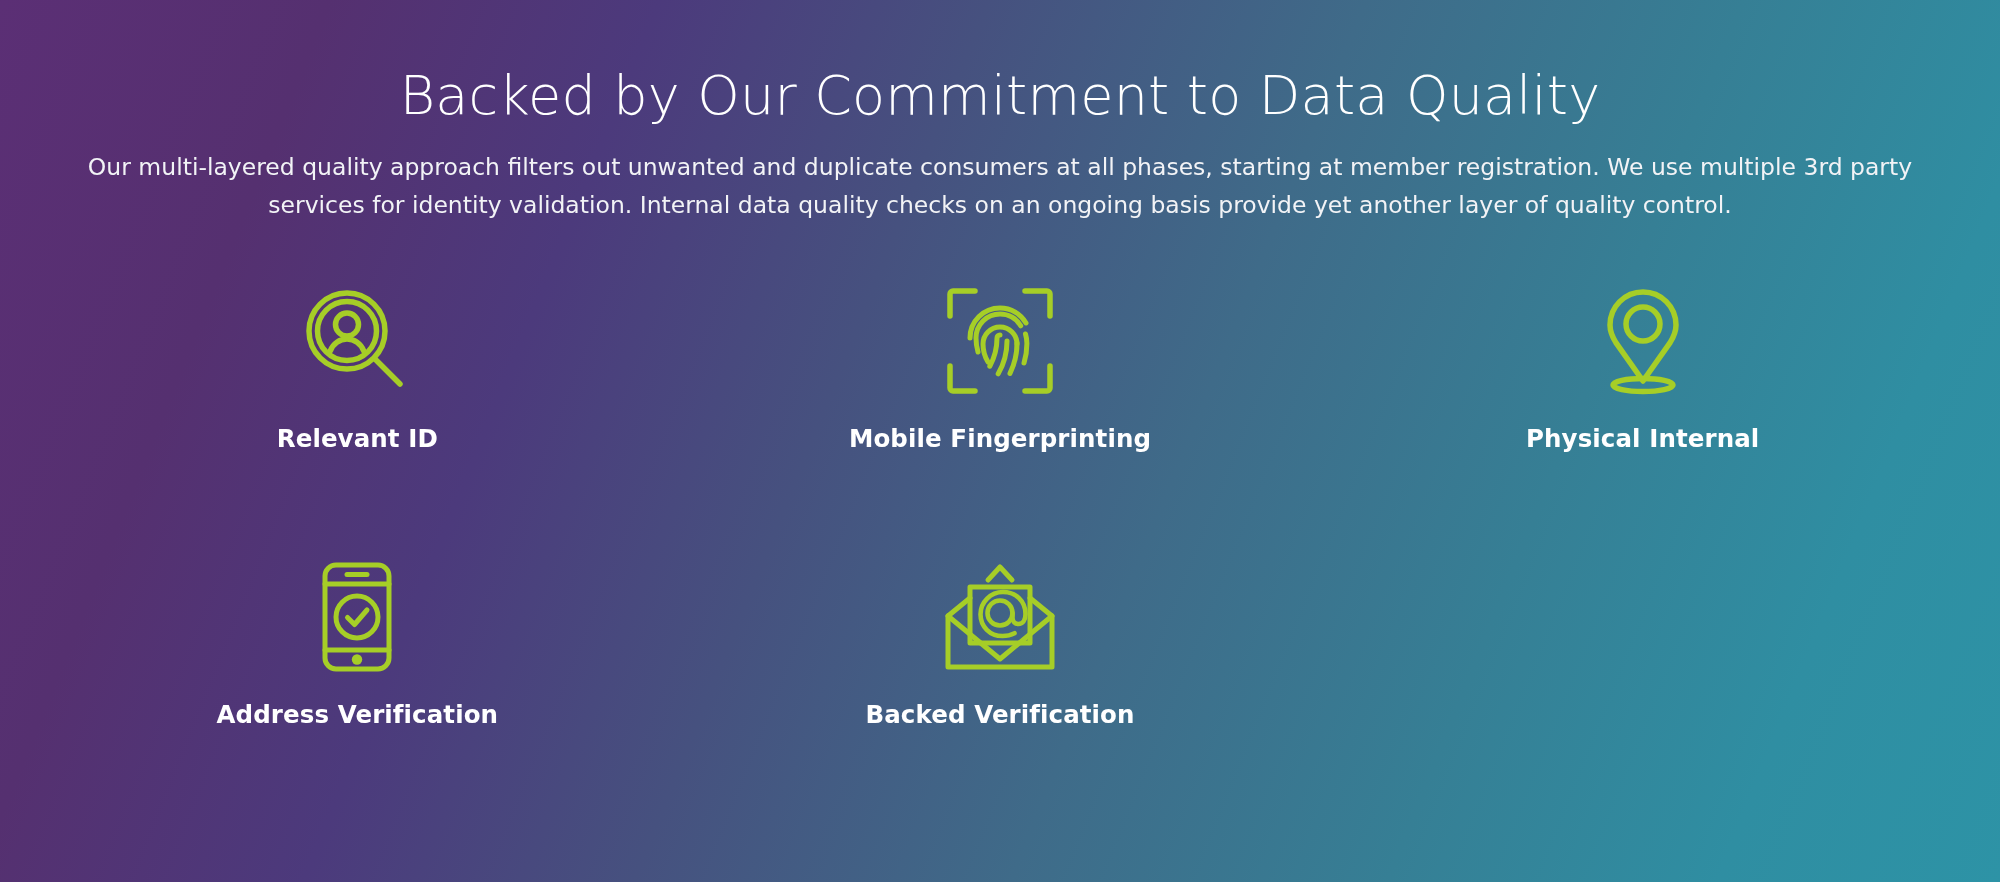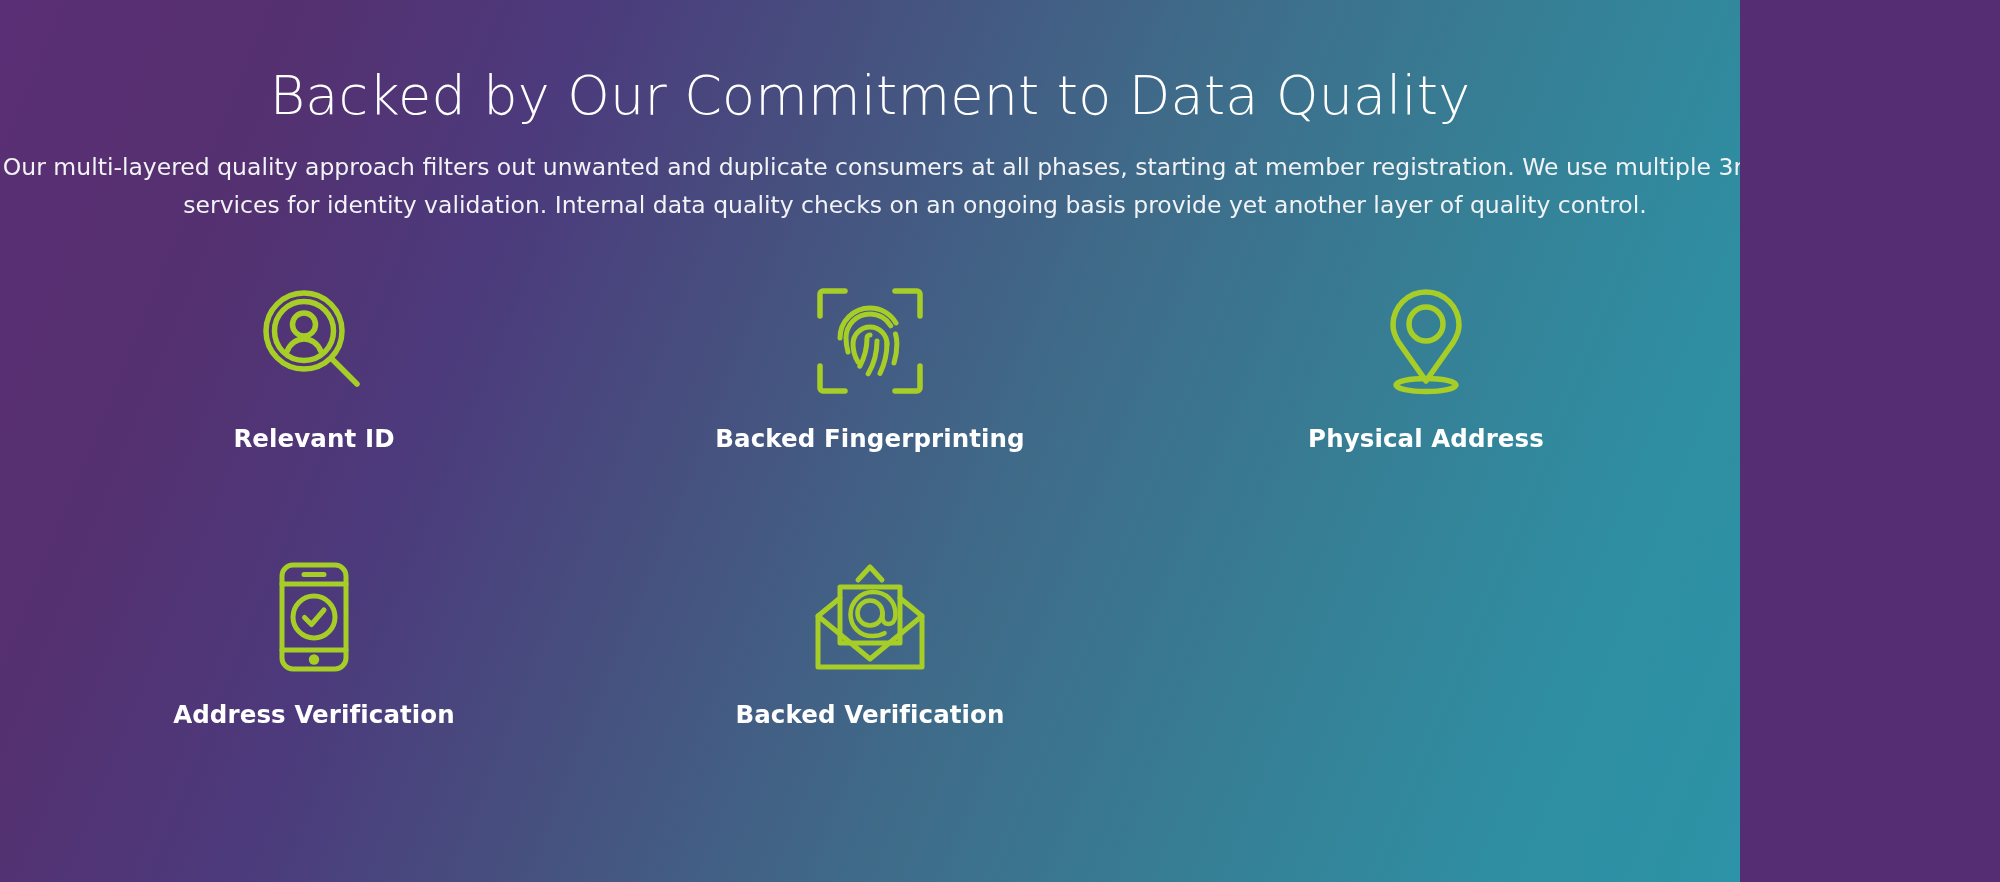--- a/index.html
+++ b/index.html
@@ -9,21 +9,21 @@
   body {
     width: 2000px;
     height: 882px;
     overflow: hidden;
     font-family: "Liberation Sans", sans-serif;
     background: #542d72;
   }
 
   .hero {
     position: relative;
-    width: 1740px;
+    width: 2000px;
     height: 882px;
     box-sizing: border-box;
     background: linear-gradient(112deg,
         #5b2f75 0%,
         #553070 14%,
         #4c3a7c 28%,
         #46517f 42%,
         #3f6b89 58%,
         #367f95 74%,
         #2f8ea2 88%,
@@ -133,32 +133,32 @@
             <path d="M25 52c0-16.6 13.4-30 30-30 11.1 0 20.8 6 26 15"></path>
             <path d="M33 66c-1.3-4.4-2-9.1-2-14 0-13.3 10.7-24 24-24 8.8 0 16.5 4.7 20.7 11.8"></path>
             <path d="M43 76c-3.2-5.3-5-11.5-5-18 0-9.4 7.6-17 17-17s17 7.6 17 17"></path>
             <path d="M55 49c-1.7 0-3 1.3-3 3 0 10.2-2.6 19.8-7.2 28.2"></path>
             <path d="M62 55c0 12-3.2 23.2-8.8 32.8"></path>
             <path d="M72 57c0 10.9-2.5 21.2-7 30.4"></path>
             <path d="M80.5 48c.9 3 1.4 6.2 1.4 9.5 0 6.8-1 13.3-2.9 19.4"></path>
           </g>
         </svg>
       </div>
-      <div class="cell-label">Backed Fingerprinting</div>
+      <div class="cell-label">Mobile Fingerprinting</div>
     </div>
 
     <div class="cell">
       <div class="cell-icon">
         <svg width="96" height="108" viewBox="0 0 96 108" fill="none" stroke="#a6ce27" stroke-width="5.5" stroke-linecap="round" stroke-linejoin="round">
           <path d="M48 5C29.8 5 15 19.8 15 38c0 6.4 2.4 12 5.9 17.6L48 94l27.1-38.4C78.6 50 81 44.4 81 38 81 19.8 66.2 5 48 5z"></path>
           <circle cx="48" cy="37" r="17"></circle>
           <ellipse cx="48" cy="98" rx="30" ry="6.5"></ellipse>
         </svg>
       </div>
-      <div class="cell-label">Physical Address</div>
+      <div class="cell-label">Physical Internal</div>
     </div>
 
     <div class="cell">
       <div class="cell-icon">
         <svg width="72" height="110" viewBox="0 0 72 110" fill="none" stroke="#a6ce27" stroke-width="5" stroke-linecap="round" stroke-linejoin="round">
           <rect x="4" y="3" width="64" height="104" rx="11"></rect>
           <path d="M4 22h64"></path>
           <path d="M4 88h64"></path>
           <path d="M26 12.5h20"></path>
           <circle cx="36" cy="55" r="21"></circle>

